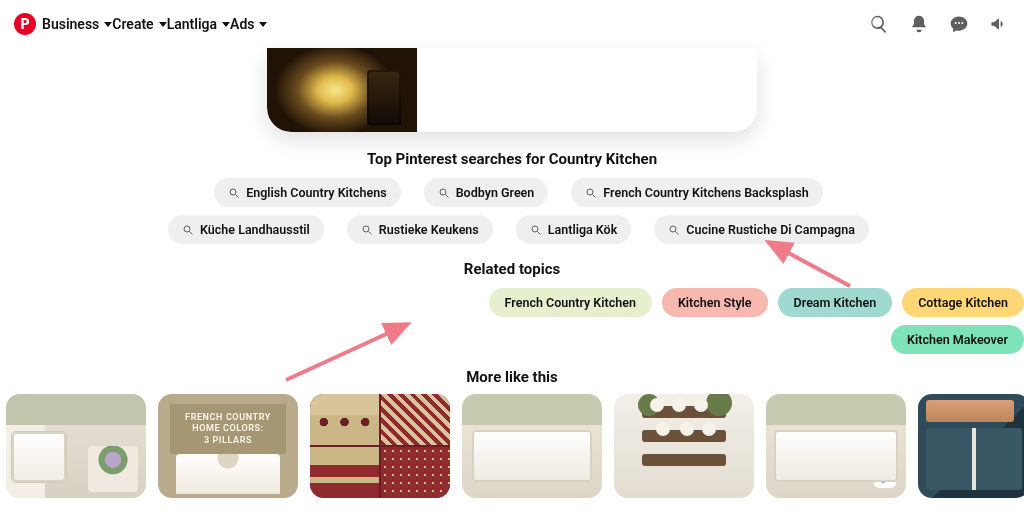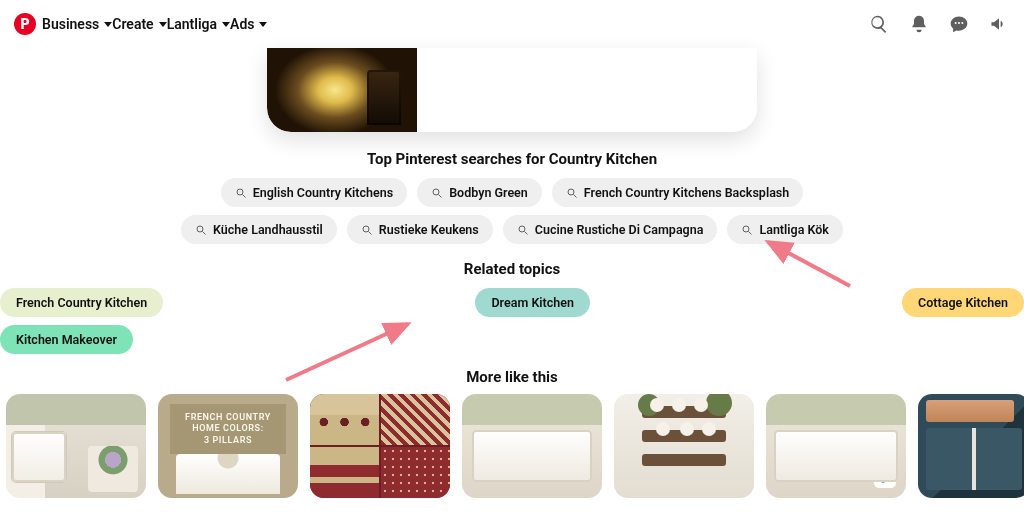--- a/index.html
+++ b/index.html
@@ -16,23 +16,23 @@
   .hero-wrap{display:flex;justify-content:center;}
   .hero{width:490px;height:84px;border-radius:0 0 24px 24px;background:#fff;box-shadow:0 8px 22px rgba(0,0,0,0.12);display:flex;overflow:hidden;}
   .hero-img{width:150px;height:84px;border-radius:0 0 0 24px;background:
      radial-gradient(ellipse 60px 45px at 68px 42px,#f7e78d 0%,#e0bb4b 28%,#6b4c1f 62%,#201305 100%),
      linear-gradient(#2a1a0a,#0f0802);
      position:relative;}
   .hero-img:before{content:"";position:absolute;left:100px;top:22px;width:34px;height:55px;background:linear-gradient(#3a2612,#120a04);border-radius:4px 4px 0 0;box-shadow:inset 0 0 0 2px rgba(0,0,0,0.4);} 
   .hero-rest{flex:1;}
   .sec-title{text-align:center;font-weight:700;font-size:15px;margin-top:18px;margin-bottom:10px;}
   .pill-row{display:flex;justify-content:center;flex-wrap:wrap;gap:10px;margin-bottom:8px;}
-  .pill{background:#efefef;border-radius:999px;padding:7px 14px;font-size:12.5px;font-weight:600;display:flex;align-items:center;gap:6px;cursor:pointer;}
+  .pill{background:#efefef;border-radius:999px;padding:7px 14px;font-size:12.5px;font-weight:600;display:flex;align-items:center;gap:6px;cursor:pointer;margin-left:13px;}
   .pill svg{width:12px;height:12px;stroke:#5f5f5f;fill:none;stroke-width:2;}
-  .topic-row{display:flex;justify-content:space-between;flex-wrap:wrap;gap:10px;margin-bottom:8px;}
+  .topic-row{display:flex;justify-content:flex-end;flex-wrap:wrap;gap:10px;margin-bottom:8px;}
   .topic{border-radius:999px;padding:7px 16px;font-size:12.5px;font-weight:600;cursor:pointer;}
   .related-title{margin-top:16px;}
   .more-title{margin-top:14px;margin-bottom:8px;}
   .grid{display:flex;gap:12px;padding:0 6px;}
   .card{flex:0 0 140px;height:104px;border-radius:14px;overflow:hidden;position:relative;cursor:pointer;}
   .card:last-child{flex:0 0 112px;}
   .arrow{position:absolute;pointer-events:none;}
   .arrow svg{overflow:visible;}
   
   .thumb1{background:
@@ -172,34 +172,35 @@
         <circle cx="10" cy="10" r="6"></circle>
         <line x1="15" y1="15" x2="21" y2="21"></line>
       </svg>
       <span>Rustieke Keukens</span>
     </div>
     <div class="pill">
       <svg viewBox="0 0 24 24">
         <circle cx="10" cy="10" r="6"></circle>
         <line x1="15" y1="15" x2="21" y2="21"></line>
       </svg>
+      <span>Lantliga Kök</span>
+    </div>
+    <div class="pill">
+      <svg viewBox="0 0 24 24">
+        <circle cx="10" cy="10" r="6"></circle>
+        <line x1="15" y1="15" x2="21" y2="21"></line>
+      </svg>
       <span>Cucine Rustiche Di Campagna</span>
-    </div>
-    <div class="pill">
-      <svg viewBox="0 0 24 24">
-        <circle cx="10" cy="10" r="6"></circle>
-        <line x1="15" y1="15" x2="21" y2="21"></line>
-      </svg>
-      <span>Lantliga Kök</span>
     </div>
   </div>
 
 <div class="sec-title related-title">Related topics</div>
 <div id="topic-row-1" class="topic-row">
     <div class="topic" style="background: rgb(230, 240, 207);">French Country Kitchen</div>
+    <div class="topic" style="background: rgb(247, 184, 176);">Kitchen Style</div>
     <div class="topic" style="background: rgb(159, 217, 207);">Dream Kitchen</div>
     <div class="topic" style="background: rgb(255, 215, 119);">Cottage Kitchen</div>
   </div>
 <div id="topic-row-2" class="topic-row">
     <div class="topic" style="background: rgb(127, 227, 184);">Kitchen Makeover</div>
   </div>
 
 <div class="sec-title more-title">More like this</div>
 <div class="grid">
   <div class="card thumb1"></div>

